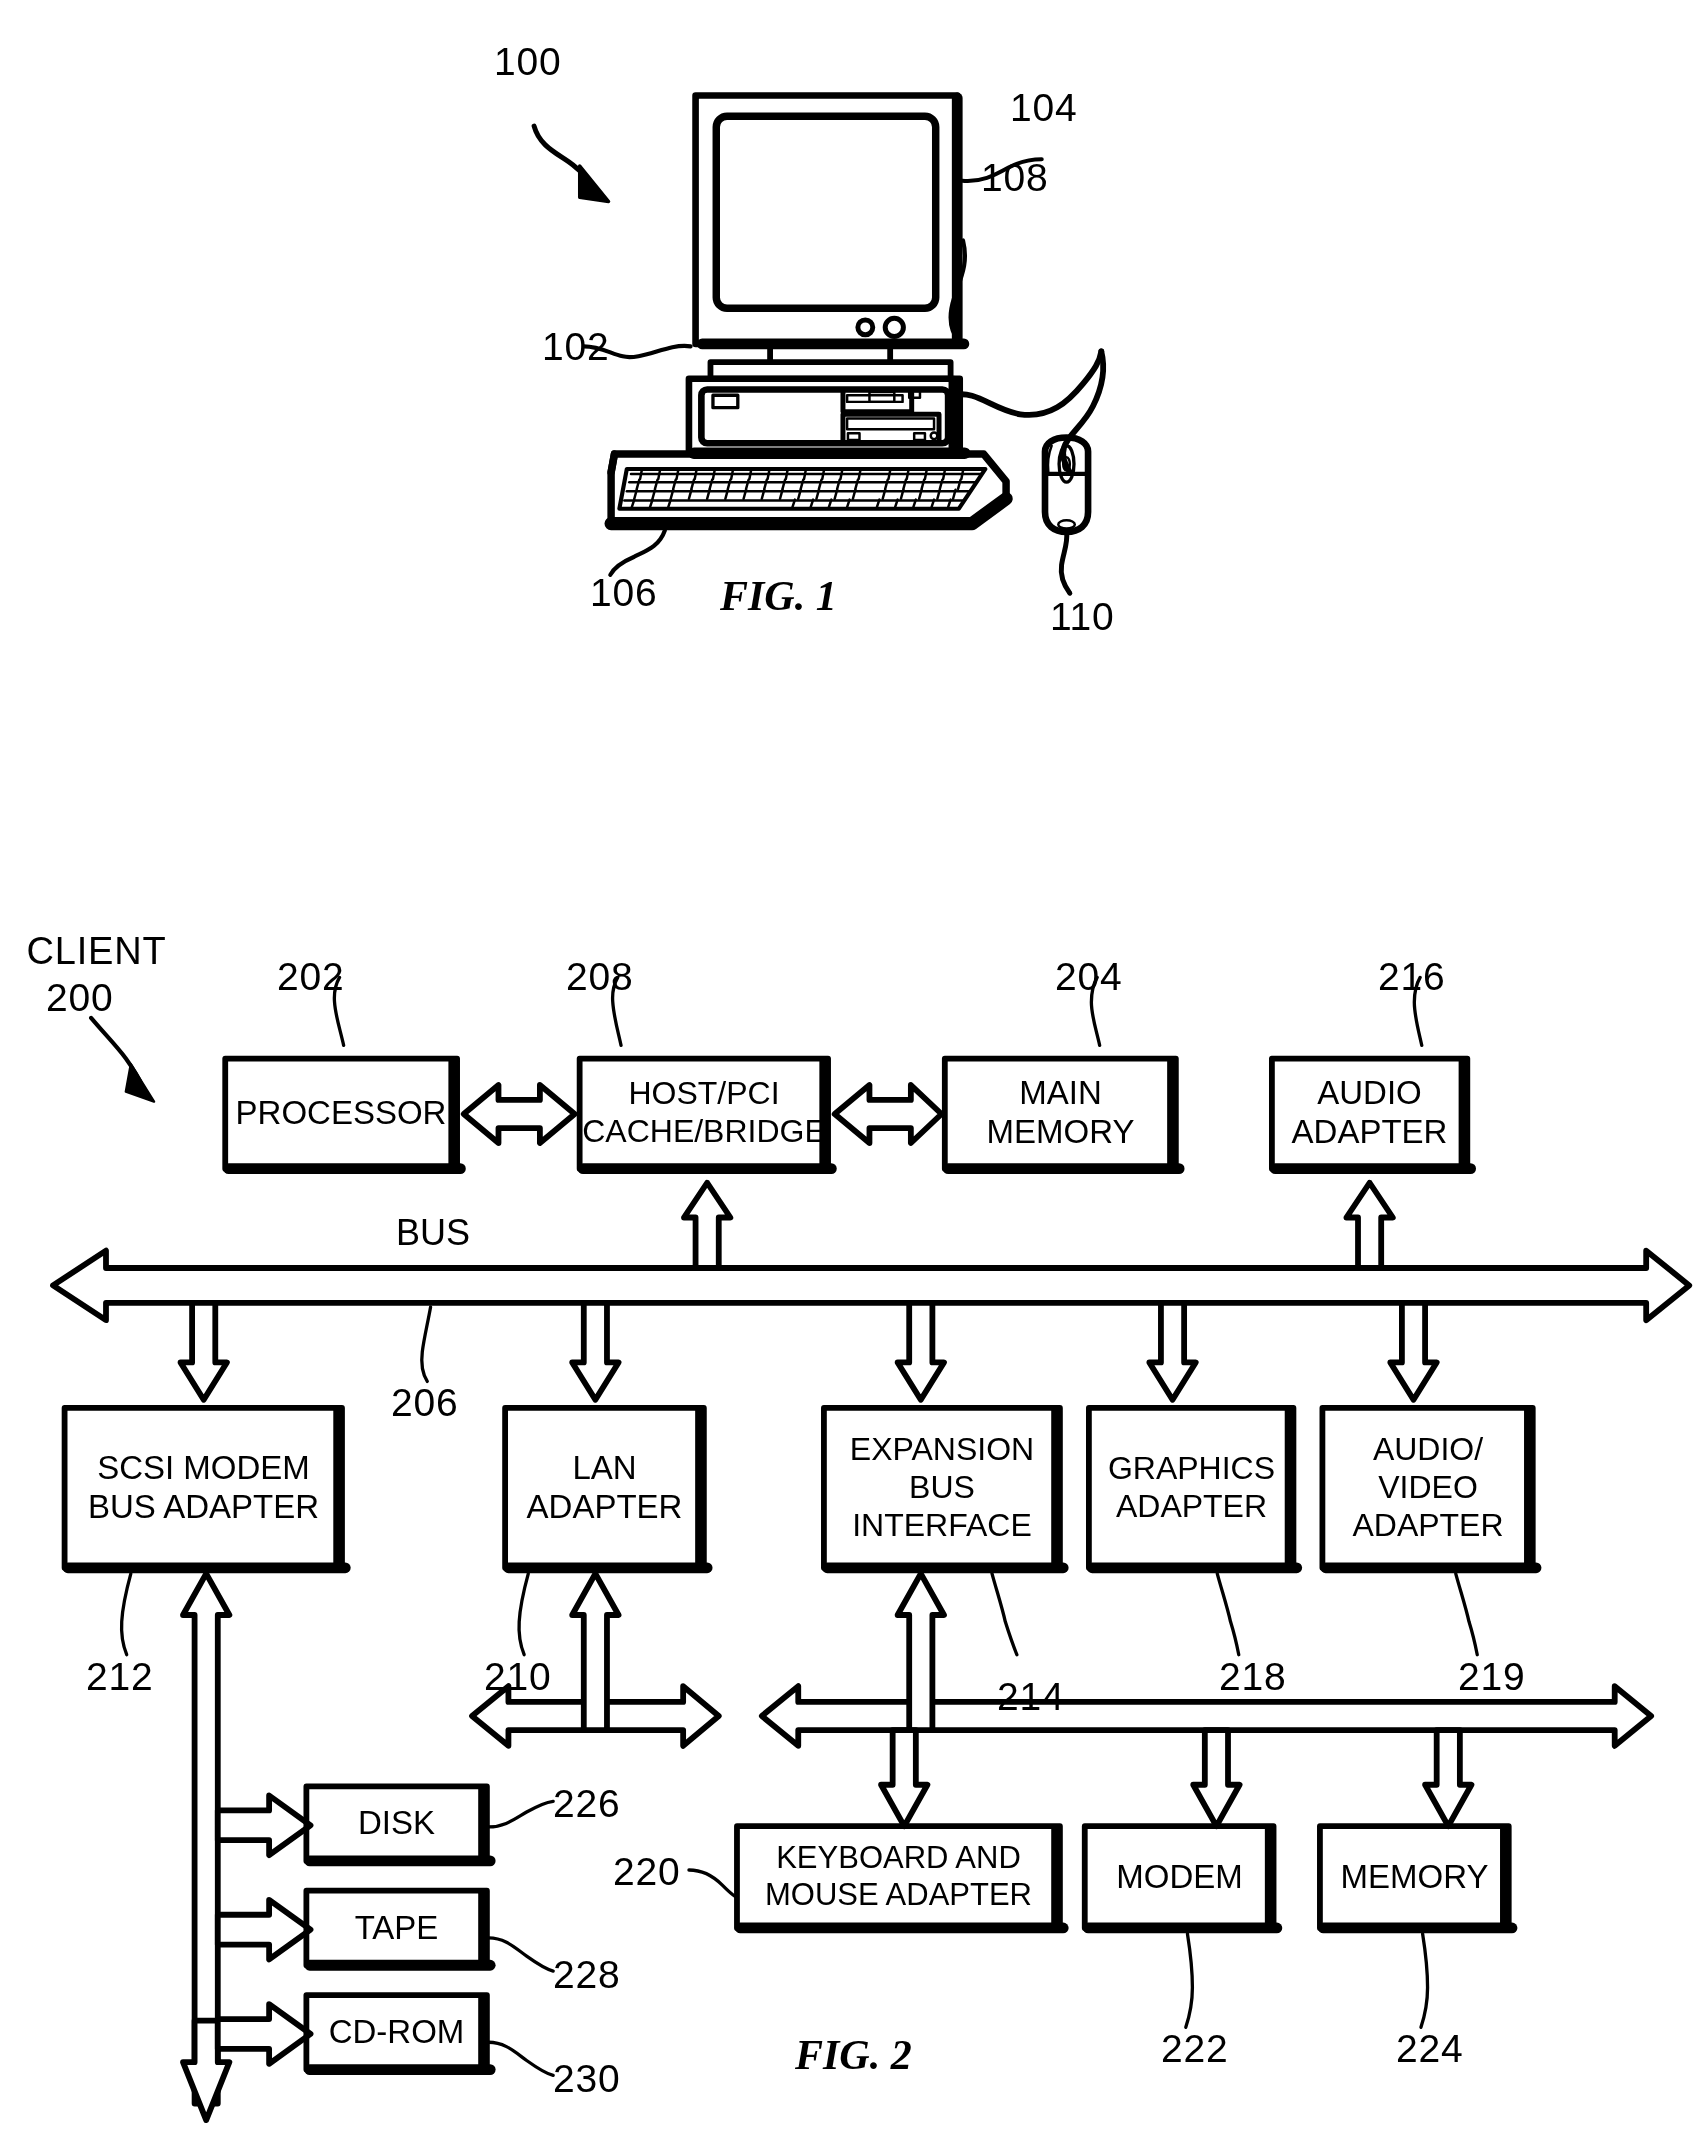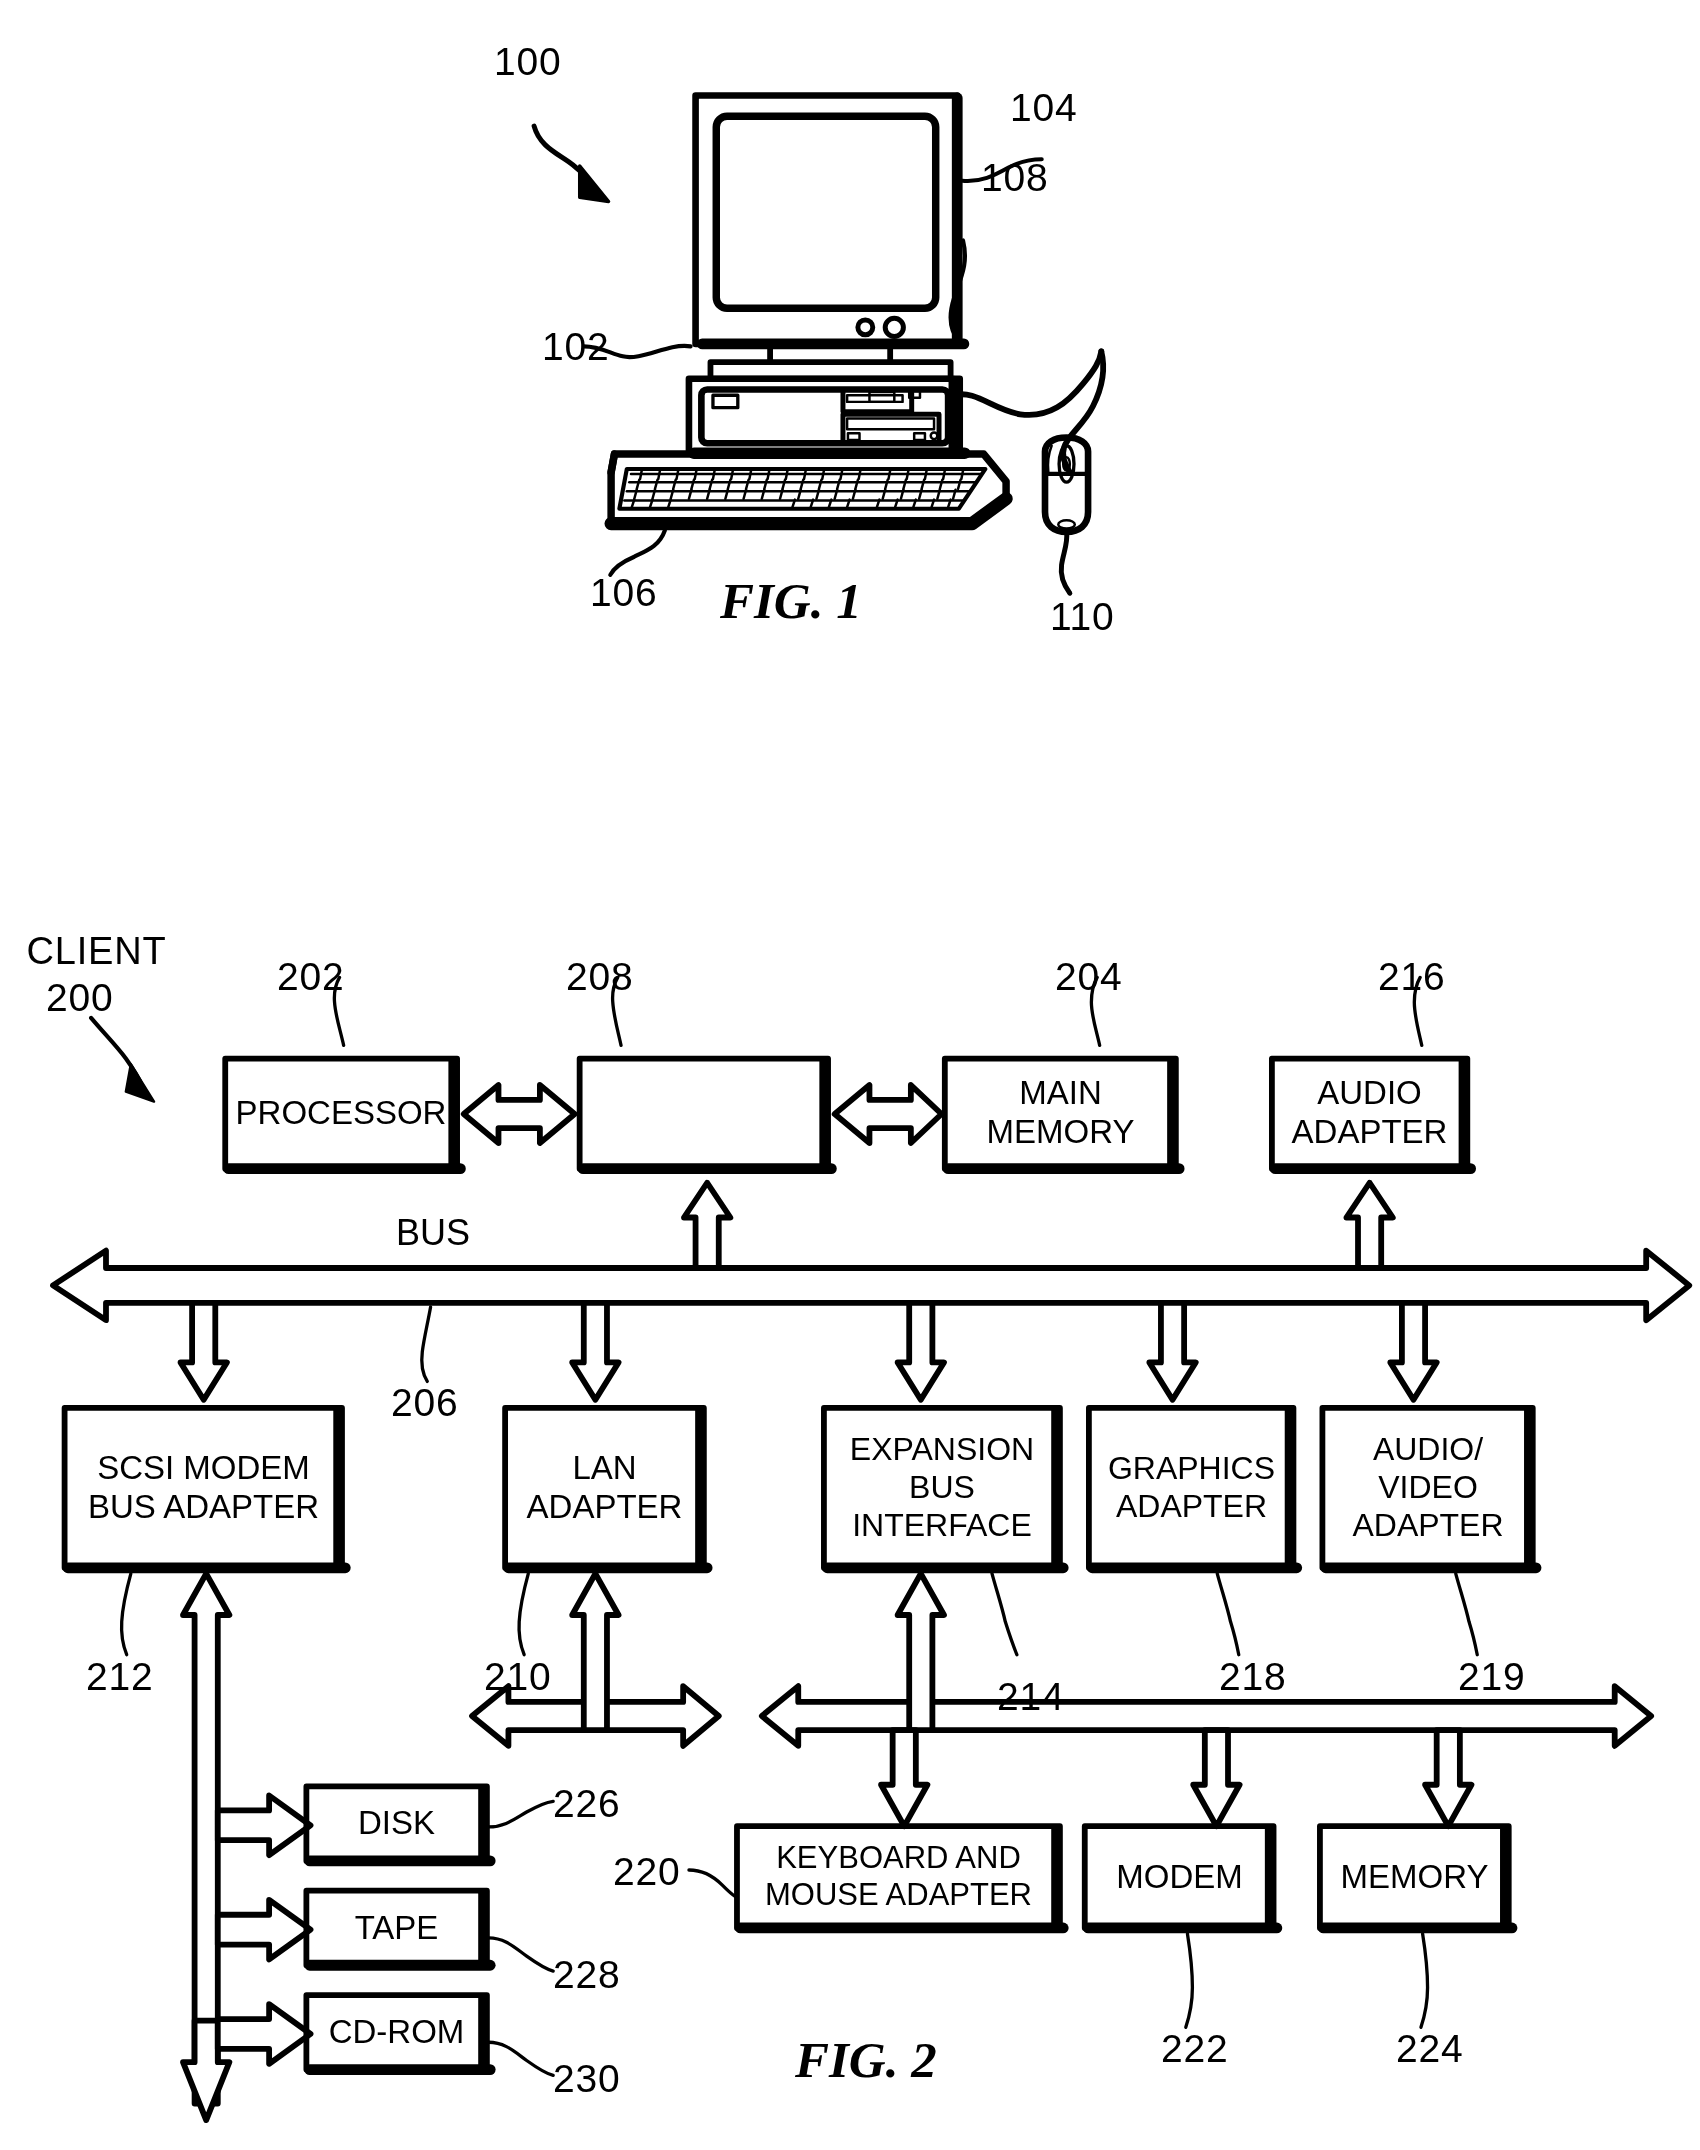--- a/index.html
+++ b/index.html
@@ -3,21 +3,21 @@
 <meta charset="utf-8">
 <style>
   html,body{margin:0;padding:0;background:#fff;}
   body{width:1700px;height:2151px;position:relative;
        font-family:"Liberation Sans",sans-serif;color:#000;overflow:hidden;}
   .sheet{position:absolute;inset:0;}
   svg{position:absolute;top:0;left:0;width:1700px;height:2151px;overflow:visible;}
   .refnum{position:absolute;font-family:"Liberation Sans",sans-serif;
           font-size:39px;letter-spacing:0.8px;white-space:nowrap;color:#000;}
   .figlabel{position:absolute;font-family:"Liberation Serif",serif;
-            font-style:italic;font-weight:bold;font-size:51px;white-space:nowrap;color:#000;}
+            font-style:italic;font-weight:bold;font-size:42px;white-space:nowrap;color:#000;}
   .boxlabel{position:absolute;display:flex;align-items:center;justify-content:center;
             text-align:center;font-family:"Liberation Sans",sans-serif;
             font-size:33px;line-height:1.18;white-space:pre-line;
             pointer-events:none;color:#000;}
   .buslabel{position:absolute;font-family:"Liberation Sans",sans-serif;
             font-size:36px;white-space:nowrap;color:#000;}
 </style>
 </head>
 <body>
 
@@ -266,20 +266,22 @@
 
 <div class="refnum" style="left:26.5px;top:930px;font-size:38px;">CLIENT</div>
 <div class="refnum" style="left:46px;top:976px;">200</div>
 
 <div class="refnum" style="left:277px;top:955px;">202</div>
 <div class="refnum" style="left:566px;top:955px;">208</div>
 <div class="refnum" style="left:1055px;top:955px;">204</div>
 <div class="refnum" style="left:1378px;top:955px;">216</div>
 
 <div class="boxlabel" style="left:225px;top:1058px;width:232px;height:110px;">PROCESSOR</div>
+<div class="boxlabel" style="left:580px;top:1058px;width:248px;height:110px;font-size:32px;">HOST/PCI
+CACHE/BRIDGE</div>
 <div class="boxlabel" style="left:945px;top:1058px;width:231px;height:110px;">MAIN
 MEMORY</div>
 <div class="boxlabel" style="left:1272px;top:1058px;width:195px;height:110px;">AUDIO
 ADAPTER</div>
 
 <div class="buslabel" style="left:396px;top:1212px;">BUS</div>
 <div class="refnum" style="left:391px;top:1381px;">206</div>
 
 <div class="boxlabel" style="left:65px;top:1408px;width:277px;height:160px;">SCSI MODEM
 BUS ADAPTER</div>

